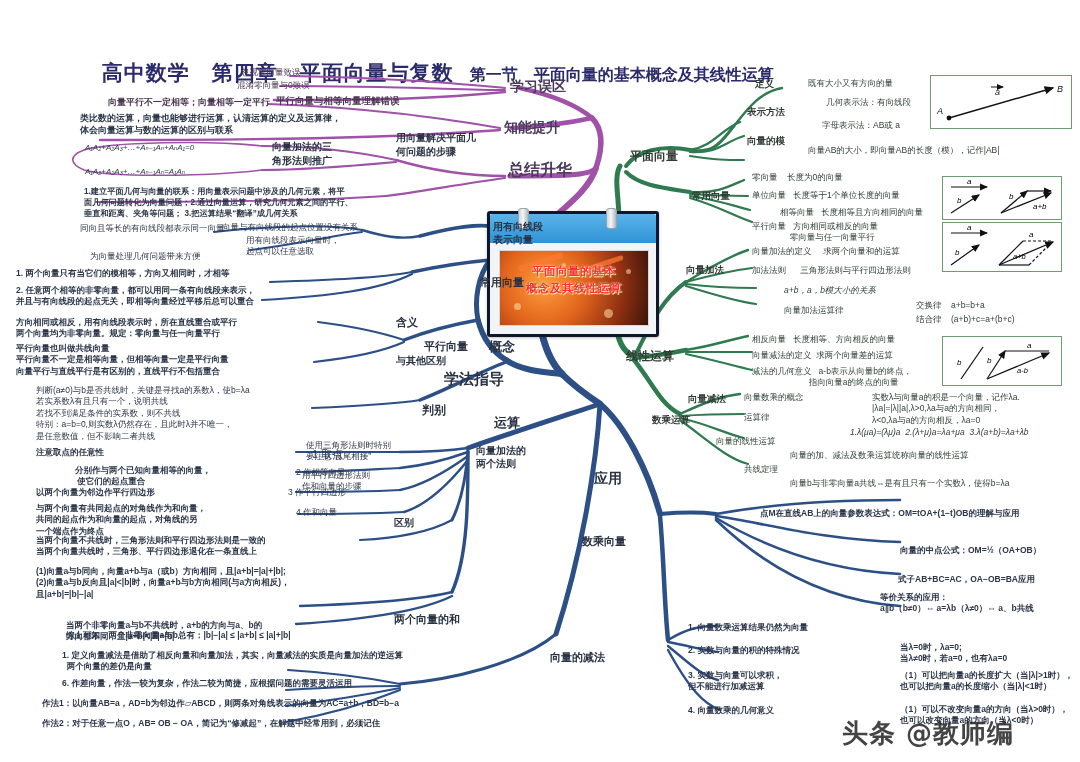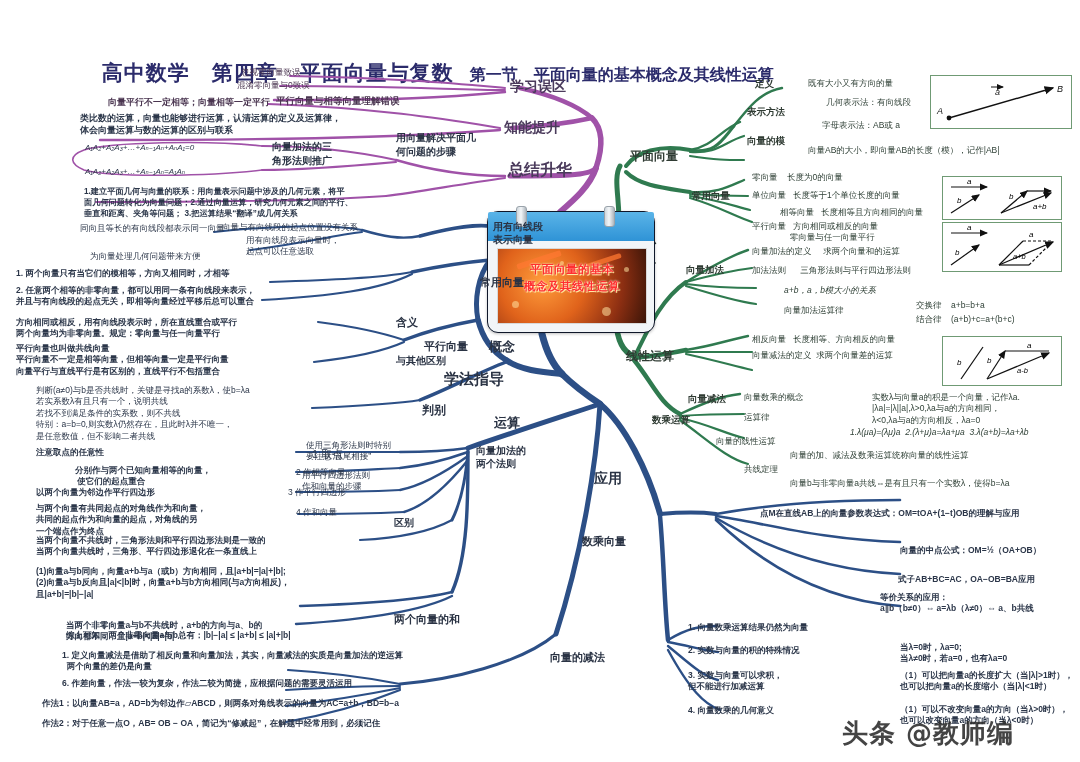--- a/index.html
+++ b/index.html
@@ -24,21 +24,21 @@
   .leaf.g{color:#2f4036;}
   .leaf.b{color:#2b3649;}
   .leaf.bold{font-weight:bold;}
 
   
   .dgm{position:absolute;border:1px solid #6f9a74;background:#fff;}
   .dgm svg{display:block;}
 
   
   #card{position:absolute;left:487px;top:211px;width:166px;height:120px;
-        background:#f2f5f8;border:1px solid #0f172a;border-radius:11px;
+        background:#f2f5f8;border:3px solid #0f172a;border-radius:3px;
         box-shadow:0 1px 3px rgba(0,0,0,.25);}
   #card .hdr{height:29px;background:linear-gradient(180deg,#5ab4e8,#2f93d6);
         border-radius:2px 2px 0 0;position:relative;}
   #card .ring{position:absolute;top:-6px;width:9px;height:19px;border-radius:3px;
         background:linear-gradient(90deg,#cfd6dc,#f3f6f8 45%,#aeb6bd);
         border:1px solid #9aa3ab;}
   #card .ring.l{left:28px;} #card .ring.r{left:116px;}
   #card .pic{position:absolute;left:9px;top:36px;width:148px;height:74px;
         background:radial-gradient(circle at 30% 45%,#ff9d3c 0%,#e0631b 38%,#8d2f12 72%,#3b1508 100%);
         border:1px solid #d8d8d8;overflow:hidden;}
@@ -228,20 +228,22 @@
                 零向量与任一向量平行</div>
   <div class="leaf g" style="left:752px;top:246px;">向量加法的定义     求两个向量和的运算</div>
   <div class="leaf g" style="left:752px;top:265px;">加法法则      三角形法则与平行四边形法则</div>
   <div class="leaf g" style="left:784px;top:285px;font-style:italic;">a+b，a，b模大小的关系</div>
   <div class="leaf g" style="left:784px;top:305px;">向量加法运算律</div>
   <div class="leaf g" style="left:924px;top:286px;font-style:italic;"></div>
   <div class="leaf g" style="left:916px;top:300px;">交换律    a+b=b+a</div>
   <div class="leaf g" style="left:916px;top:314px;">结合律    (a+b)+c=a+(b+c)</div>
   <div class="leaf g" style="left:752px;top:334px;">相反向量   长度相等、方向相反的向量</div>
   <div class="leaf g" style="left:752px;top:350px;">向量减法的定义  求两个向量差的运算</div>
+  <div class="leaf g" style="left:752px;top:366px;">减法的几何意义   a-b表示从向量b的终点，
+                        指向向量a的终点的向量</div>
   <div class="leaf g" style="left:744px;top:392px;">向量数乘的概念</div>
   <div class="leaf g" style="left:872px;top:392px;">实数λ与向量a的积是一个向量，记作λa.
 |λa|=|λ||a|,λ&gt;0,λa与a的方向相同，
 λ&lt;0,λa与a的方向相反，λa=0</div>
   <div class="leaf g" style="left:744px;top:412px;">运算律</div>
   <div class="leaf g" style="left:850px;top:427px;font-style:italic;">1.λ(μa)=(λμ)a  2.(λ+μ)a=λa+μa  3.λ(a+b)=λa+λb</div>
   <div class="leaf g" style="left:716px;top:436px;">向量的线性运算</div>
   <div class="leaf g" style="left:790px;top:450px;">向量的加、减法及数乘运算统称向量的线性运算</div>
   <div class="leaf g" style="left:744px;top:464px;">共线定理</div>
   <div class="leaf g" style="left:790px;top:478px;">向量b与非零向量a共线⇔是有且只有一个实数λ，使得b=λa</div>

